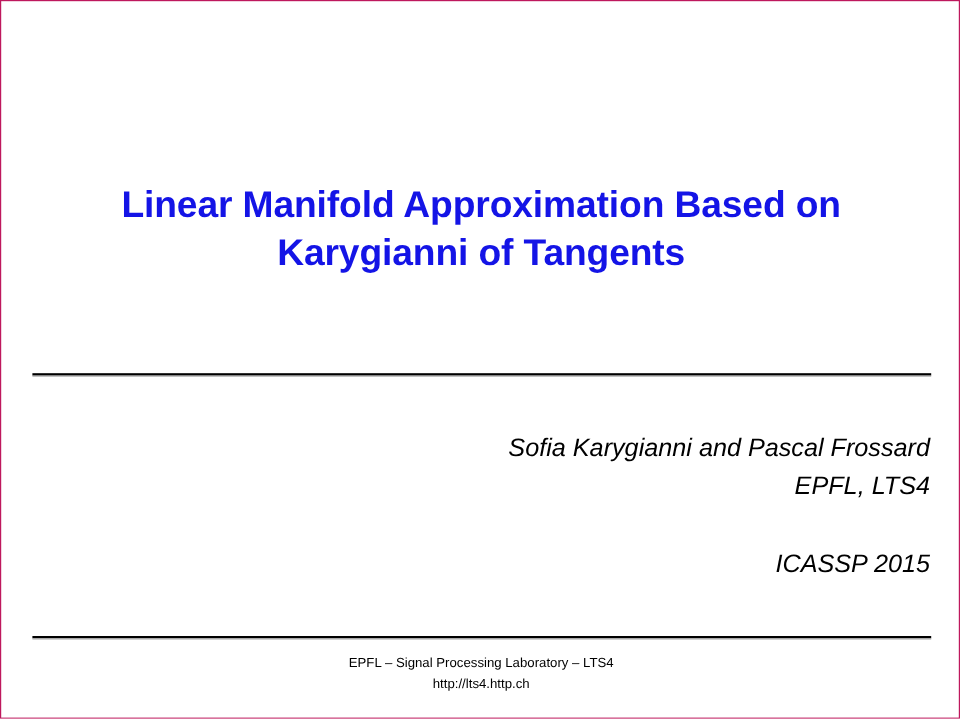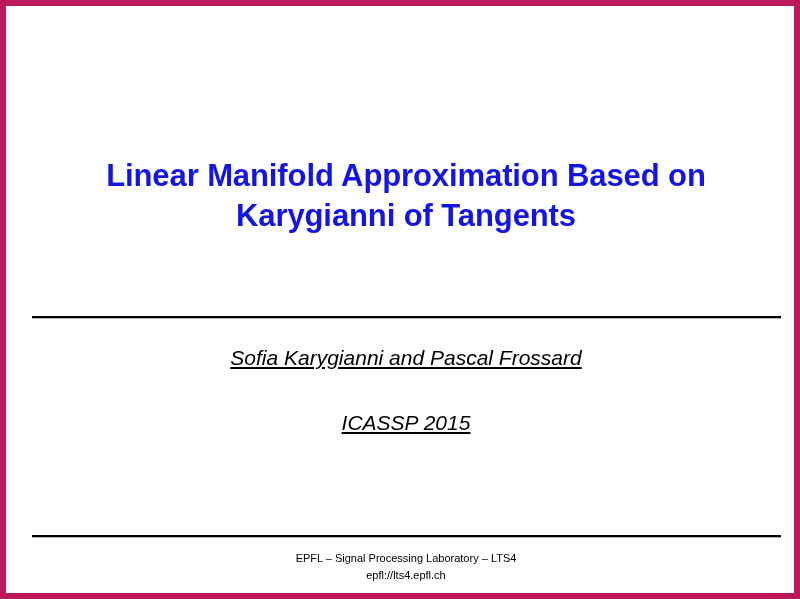--- a/index.html
+++ b/index.html
@@ -10,21 +10,21 @@
   body {
     font-family: "Liberation Sans", sans-serif;
   }
 
   .slide {
     position: relative;
     width: 800px;
     height: 599px;
     background: #ffffff;
     box-sizing: border-box;
-    border: 6px solid #be185d;
+    border: 1px solid #be185d;
     overflow: hidden;
   }
 
   
   .title-block {
     position: absolute;
     left: 26px;
     top: 150px;
     width: 748px;
     text-align: center;
@@ -54,24 +54,23 @@
     height: 1px;
     background: #b3b3b3;
   }
   .rule-top { top: 310px; }
   .rule-bottom { top: 529px; }
 
   
   .body-block {
     position: absolute;
     left: 26px;
-    top: 336px;
+    top: 357px;
     width: 748px;
-    text-align: center;
-    text-decoration: underline;
+    text-align: right;
   }
   .body-line {
     font-family: "Liberation Sans", sans-serif;
     font-style: italic;
     font-size: 21px;
     line-height: 32px;
     color: #000000;
     white-space: nowrap;
   }
   .body-gap {
@@ -111,31 +110,32 @@
     <div class="title-line">Karygianni of Tangents</div>
   </div>
 
   <div class="rule rule-top">
     <div class="rule-dark"></div>
     <div class="rule-shadow"></div>
   </div>
 
   <div class="body-block">
     <div class="body-line">Sofia Karygianni and Pascal Frossard</div>
+    <div class="body-line">EPFL, LTS4</div>
     <div class="body-gap"></div>
     <div class="body-line">ICASSP 2015</div>
   </div>
 
   <div class="rule rule-bottom">
     <div class="rule-dark"></div>
     <div class="rule-shadow"></div>
   </div>
 
   <div class="footer">
 
     <div class="footer-text">
       <div class="footer-line">EPFL – Signal Processing Laboratory – LTS4</div>
-      <div class="footer-line">epfl://lts4.epfl.ch</div>
+      <div class="footer-line">http://lts4.http.ch</div>
     </div>
 
   </div>
 
 </div>
 
 </body></html>

